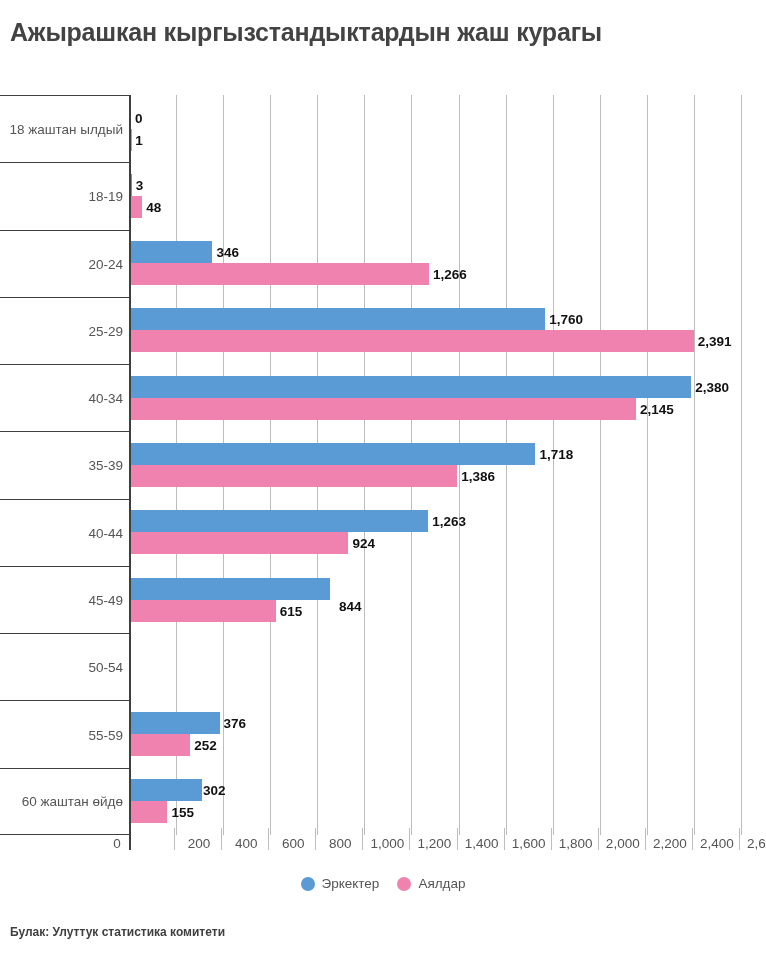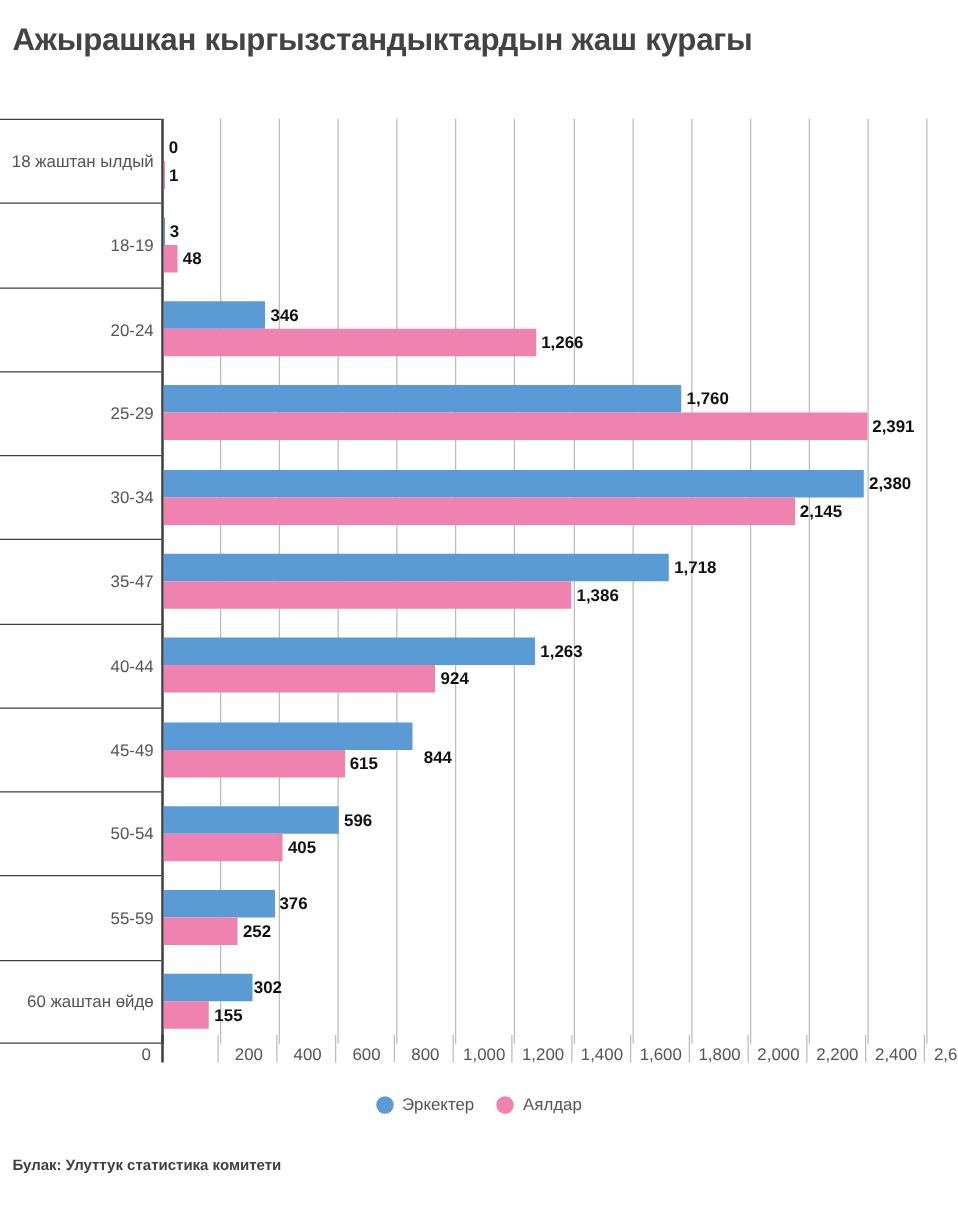--- a/index.html
+++ b/index.html
@@ -203,24 +203,24 @@
       <div class="cat-row" style="top: 67.2727px; height: 67.2727px;">
         <div class="cat-label">18-19</div>
       </div>
       <div class="cat-row" style="top: 134.545px; height: 67.2727px;">
         <div class="cat-label">20-24</div>
       </div>
       <div class="cat-row" style="top: 201.818px; height: 67.2727px;">
         <div class="cat-label">25-29</div>
       </div>
       <div class="cat-row" style="top: 269.091px; height: 67.2727px;">
-        <div class="cat-label">30-34</div>
+        <div class="cat-label">40-34</div>
       </div>
       <div class="cat-row" style="top: 336.364px; height: 67.2727px;">
-        <div class="cat-label">35-47</div>
+        <div class="cat-label">35-39</div>
       </div>
       <div class="cat-row" style="top: 403.636px; height: 67.2727px;">
         <div class="cat-label">40-44</div>
       </div>
       <div class="cat-row" style="top: 470.909px; height: 67.2727px;">
         <div class="cat-label">45-49</div>
       </div>
       <div class="cat-row" style="top: 538.182px; height: 67.2727px;">
         <div class="cat-label">50-54</div>
       </div>
@@ -322,30 +322,20 @@
         </div>
       </div>
       <div class="bar-group" style="top: 470.909px; height: 67.2727px;">
         <div class="bar-wrap" style="top: 11.6364px;">
           <div class="bar men" style="width: 198.665px; background: rgb(91, 155, 213);"></div>
           <div class="bar-value" style="left: 208px; margin-top: 17px;">844</div>
         </div>
         <div class="bar-wrap" style="top: 33.6364px;">
           <div class="bar women" style="width: 144.762px; background: rgb(239, 130, 174);"></div>
           <div class="bar-value" style="left: 148.762px;">615</div>
-        </div>
-      </div>
-      <div class="bar-group" style="top: 538.182px; height: 67.2727px;">
-        <div class="bar-wrap" style="top: 11.6364px;">
-          <div class="bar men" style="width: 140.289px; background: rgb(91, 155, 213);"></div>
-          <div class="bar-value" style="left: 144.289px;">596</div>
-        </div>
-        <div class="bar-wrap" style="top: 33.6364px;">
-          <div class="bar women" style="width: 95.3308px; background: rgb(239, 130, 174);"></div>
-          <div class="bar-value" style="left: 99.3308px;">405</div>
         </div>
       </div>
       <div class="bar-group" style="top: 605.455px; height: 67.2727px;">
         <div class="bar-wrap" style="top: 11.6364px;">
           <div class="bar men" style="width: 88.5046px; background: rgb(91, 155, 213);"></div>
           <div class="bar-value" style="left: 92.5046px;">376</div>
         </div>
         <div class="bar-wrap" style="top: 33.6364px;">
           <div class="bar women" style="width: 59.3169px; background: rgb(239, 130, 174);"></div>
           <div class="bar-value" style="left: 63.3169px;">252</div>

